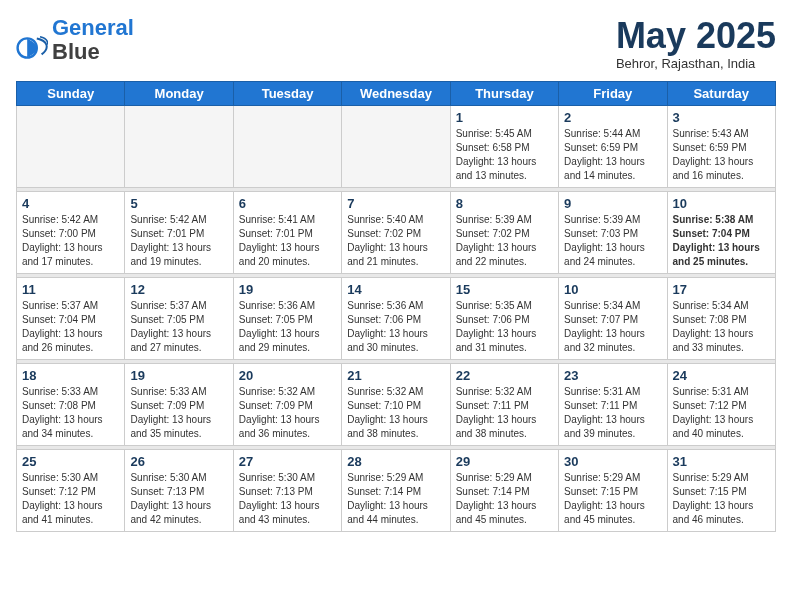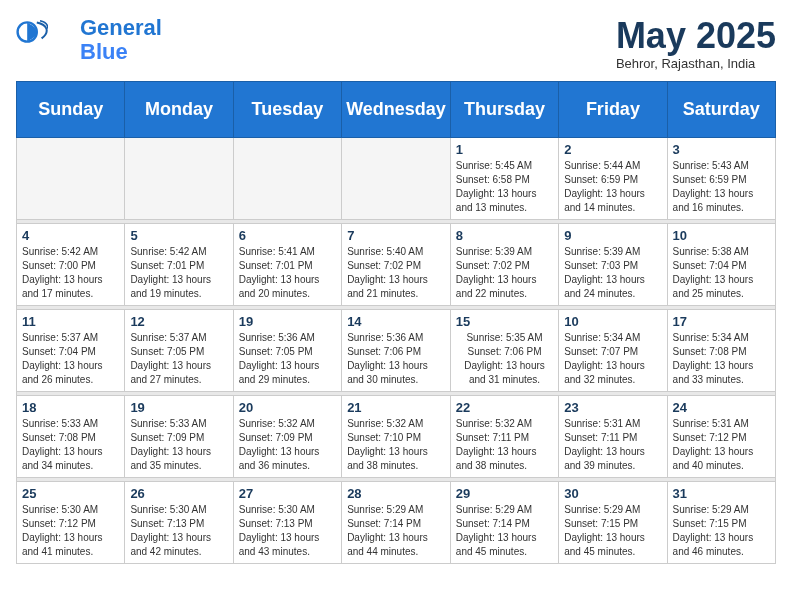--- a/index.html
+++ b/index.html
@@ -14,22 +14,21 @@
       padding: 16px 16px 16px 16px;
     }
     .header {
       display: flex;
       align-items: flex-start;
       justify-content: space-between;
       margin-bottom: 10px;
     }
     .logo {
       display: flex;
-      align-items: flex-start;
-      gap: 28px;
+      align-items: flex-end;
     }
     .logo-text {
       font-size: 22px;
       font-weight: bold;
       color: #1a3a5c;
       line-height: 1.1;
     }
     .logo-text span {
       color: #2176d2;
     }
@@ -52,24 +51,24 @@
       color: #333;
     }
     .calendar {
       width: 100%;
       border-collapse: collapse;
       border: 1px solid #bbb;
     }
     .calendar th {
       background: #2176d2;
       color: #fff;
-      font-size: 18px;
+      font-size: 13px;
       font-weight: bold;
       text-align: center;
-      padding: 17px 4px;
+      padding: 4px 4px;
       border: 1px solid #1a5fa8;
     }
     .calendar td {
       vertical-align: top;
       border: 1px solid #ccc;
       padding: 4px 5px;
       width: calc(100%/7);
       min-height: 80px;
       background: #fff;
       font-size: 10.5px;
@@ -98,21 +97,21 @@
   <div class="header">
     <div class="logo">
       <svg class="logo-icon" viewBox="0 0 40 40" xmlns="http://www.w3.org/2000/svg">
         <circle cx="14" cy="20" r="12" fill="none" stroke="#2176d2" stroke-width="3"></circle>
         <path d="M14 8 Q26 14 26 20 Q26 26 14 32" fill="#2176d2"></path>
         <path d="M26 8 Q36 10 38 16 Q40 22 32 28" fill="none" stroke="#1a5fa8" stroke-width="2.5"></path>
         <path d="M30 6 Q40 8 40 16" fill="none" stroke="#1a5fa8" stroke-width="2"></path>
       </svg>
       <div class="logo-text">
         <div><span>General</span></div>
-        <div><span style="color:#3b82f6">Blue</span></div>
+        <div><span style="color:#404040">Blue</span></div>
       </div>
     </div>
     <div class="title-block">
       <div class="month-year">May 2025</div>
       <div class="location">Behror, Rajasthan, India</div>
     </div>
   </div>
 
   <table class="calendar">
     <thead>
@@ -195,21 +194,21 @@
           </td>
           <td>
             <span class="day-num">9</span>
             <div class="day-info" style="white-space: pre-line;">Sunrise: 5:39 AM
 Sunset: 7:03 PM
 Daylight: 13 hours
 and 24 minutes.</div>
           </td>
           <td>
             <span class="day-num">10</span>
-            <div class="day-info" style="white-space: pre-line;">Sunrise: 5:38 AM
+            <div class="day-info" style="white-space: pre-line; font-weight: bold;">Sunrise: 5:38 AM
 Sunset: 7:04 PM
 Daylight: 13 hours
 and 25 minutes.</div>
           </td>
         </tr>
         <tr>
           <td colspan="7" style="padding: 0px; height: 4px; background: rgb(232, 232, 232); border: 1px solid rgb(204, 204, 204);"></td>
         </tr>
         <tr>
           <td>
@@ -235,21 +234,21 @@
           </td>
           <td>
             <span class="day-num">14</span>
             <div class="day-info" style="white-space: pre-line;">Sunrise: 5:36 AM
 Sunset: 7:06 PM
 Daylight: 13 hours
 and 30 minutes.</div>
           </td>
           <td>
             <span class="day-num">15</span>
-            <div class="day-info" style="white-space: pre-line; text-align: center;">Sunrise: 5:35 AM
+            <div class="day-info" style="white-space: pre-line;">Sunrise: 5:35 AM
 Sunset: 7:06 PM
 Daylight: 13 hours
 and 31 minutes.</div>
           </td>
           <td>
             <span class="day-num">10</span>
             <div class="day-info" style="white-space: pre-line;">Sunrise: 5:34 AM
 Sunset: 7:07 PM
 Daylight: 13 hours
 and 32 minutes.</div>

